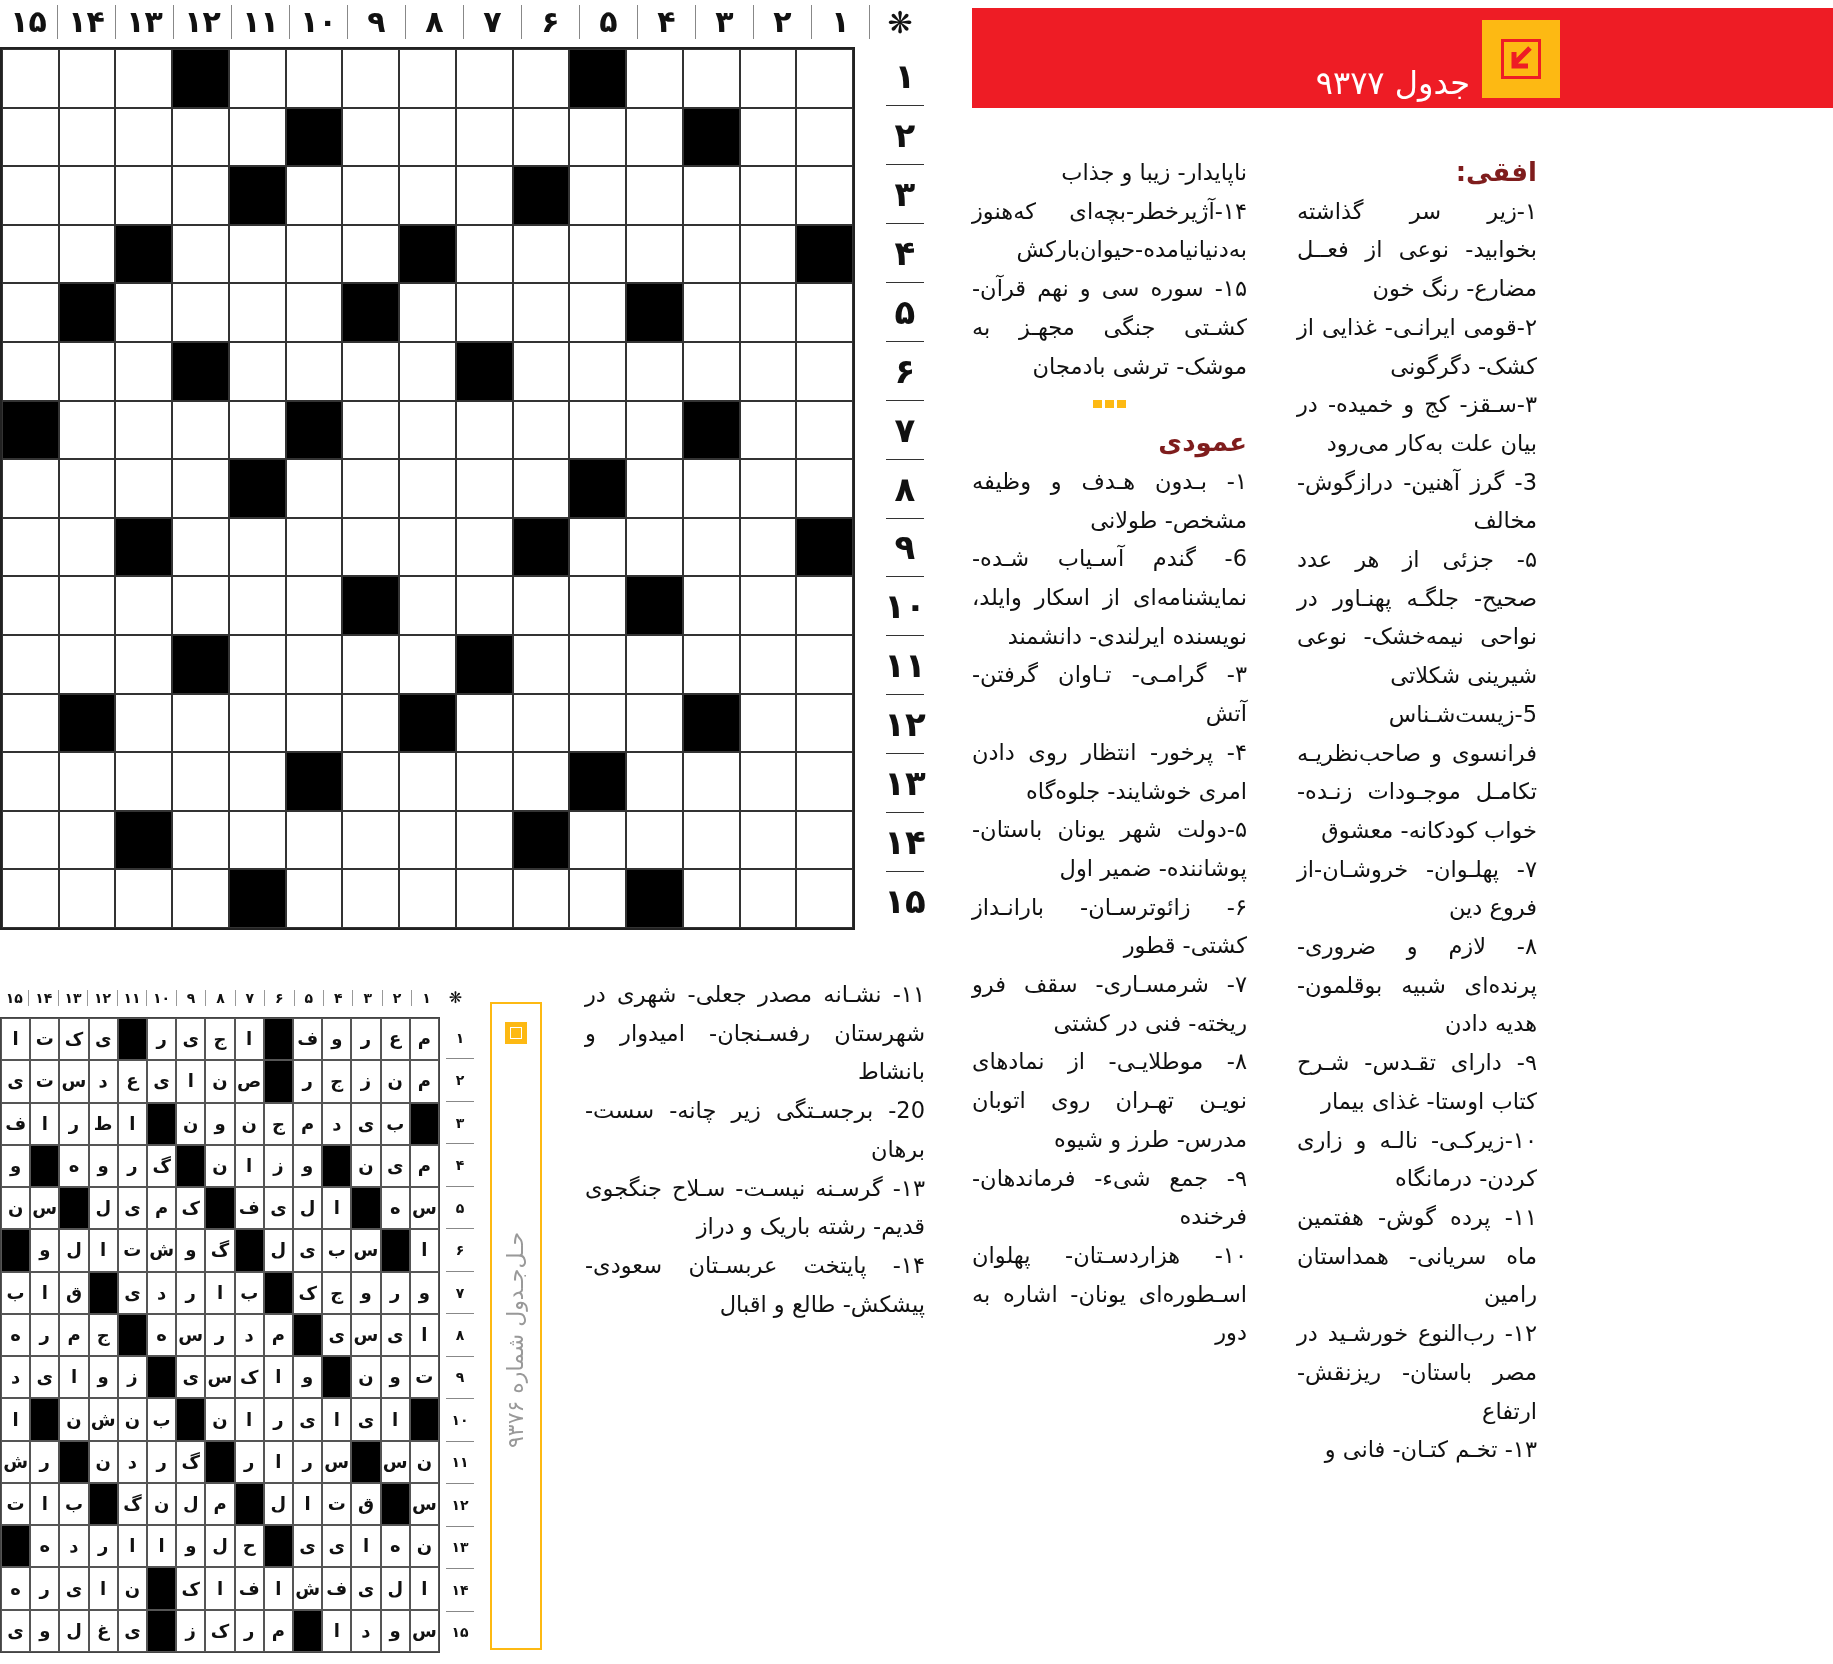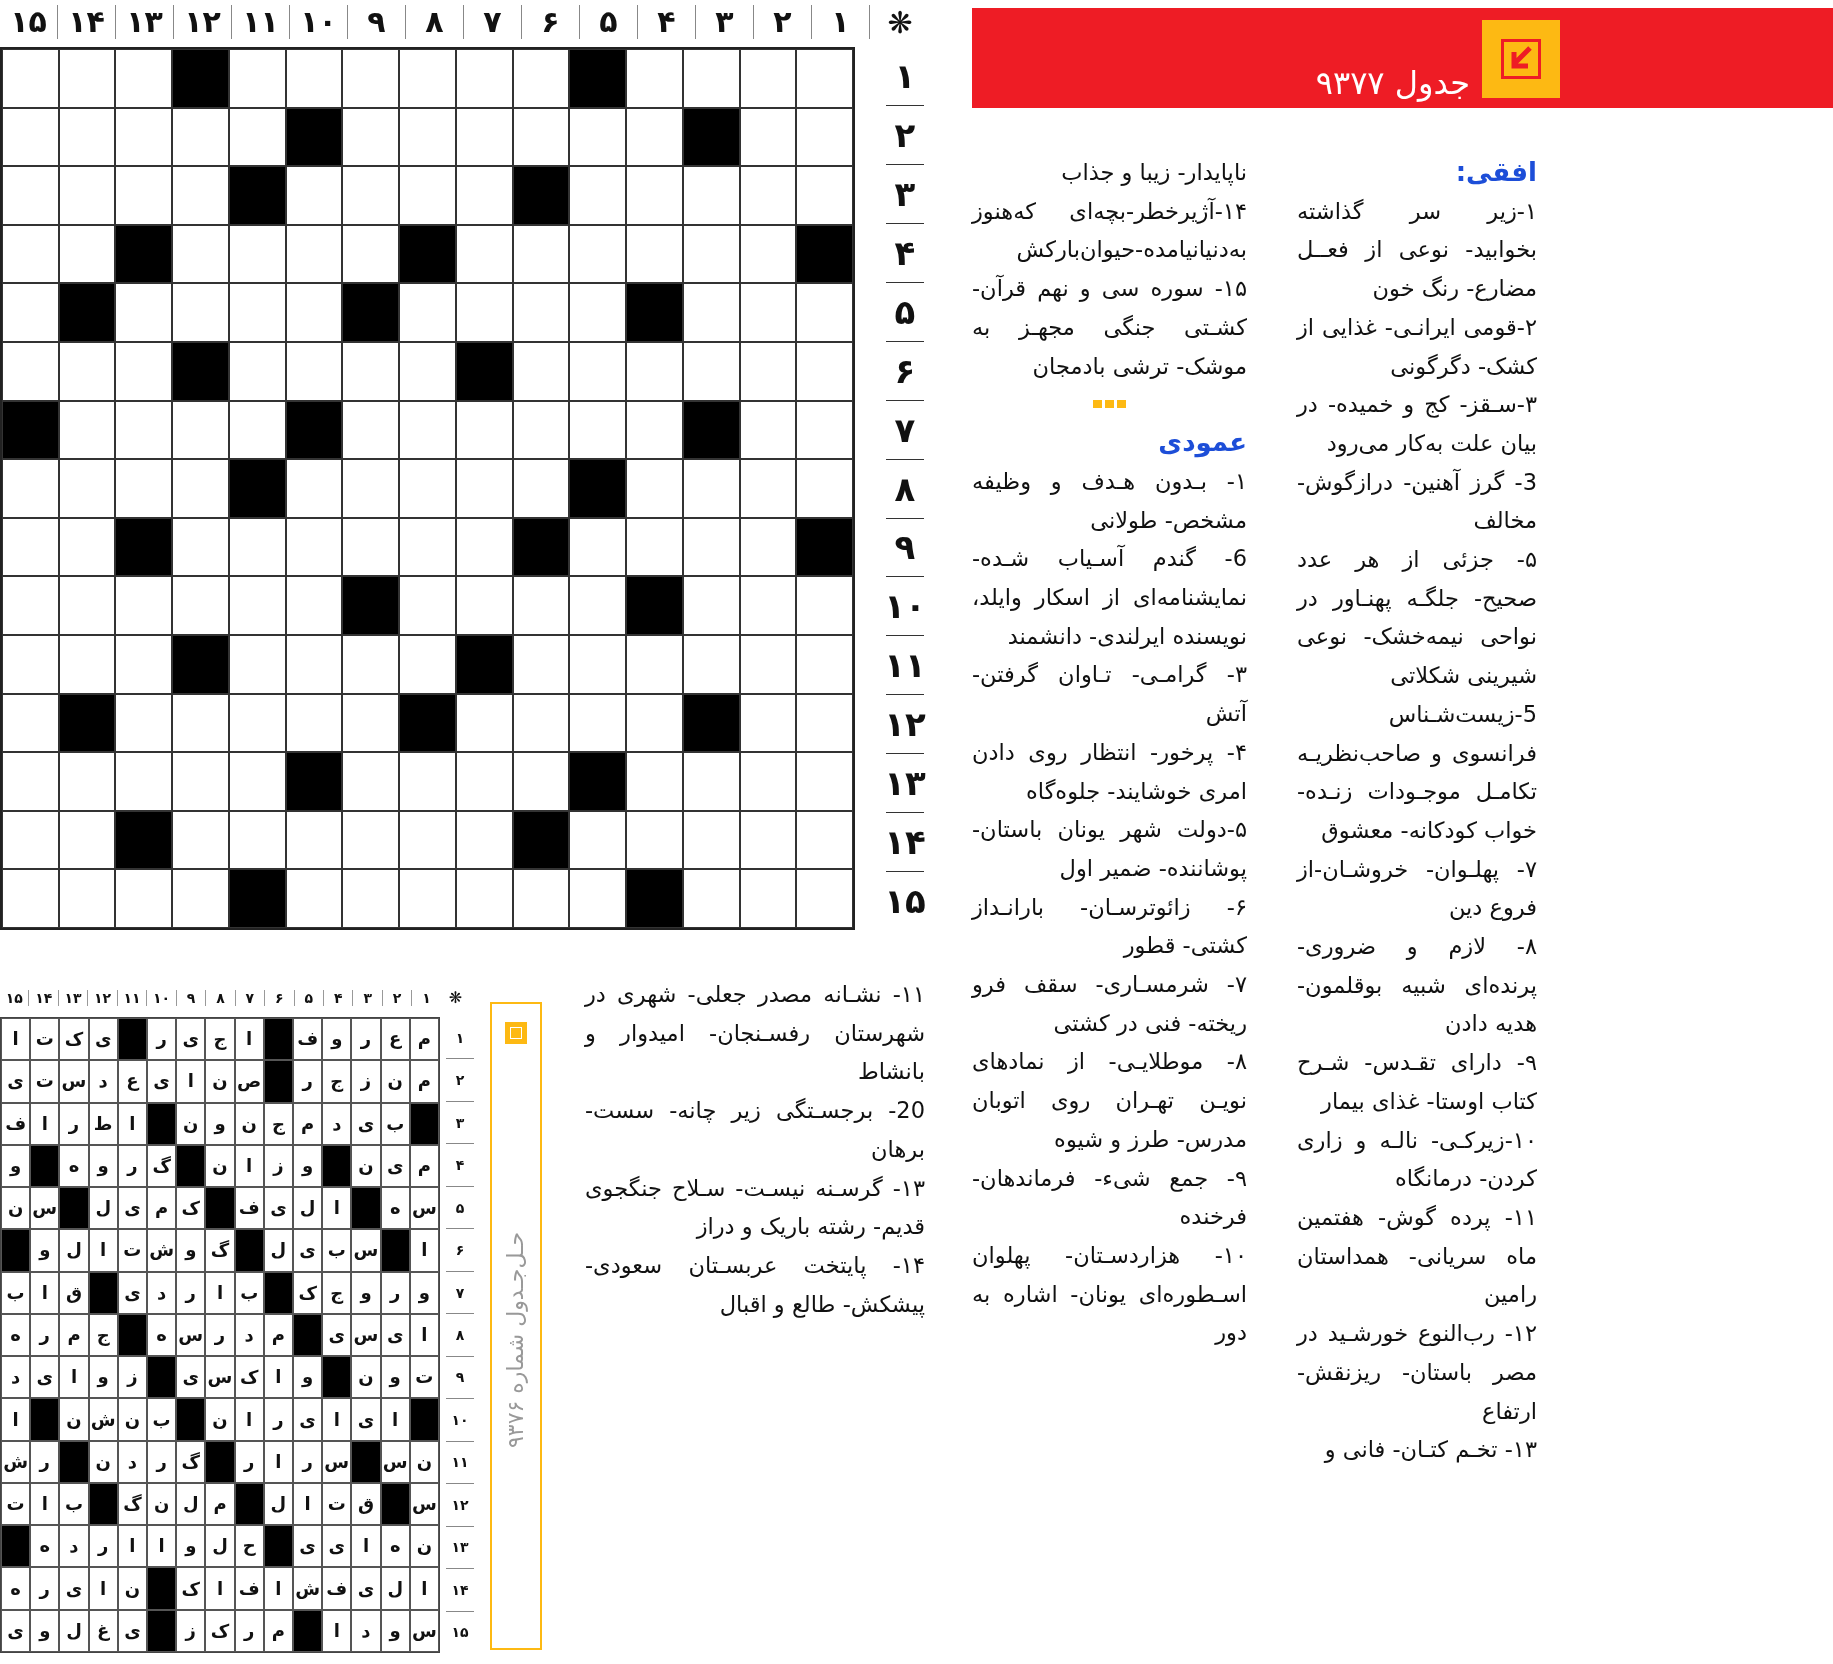--- a/index.html
+++ b/index.html
@@ -19,21 +19,21 @@
   
   #header{left:972px;top:8px;width:861px;height:100px;background:#ee1c25;}
   #logo{left:1482px;top:20px;width:78px;height:78px;background:#fdb913;display:flex;align-items:center;justify-content:center;}
   #logo .inner{width:40px;height:40px;border:3px solid #ee1c25;box-sizing:border-box;position:relative;}
   #title{left:1290px;top:28px;width:180px;height:50px;color:#fff;font-size:32px;direction:rtl;text-align:right;font-family:"DejaVu Sans",sans-serif;margin-top:36px;}
   
   .col{direction:rtl;text-align:justify;font-size:22.5px;line-height:38.7px;}
   #colA{left:1297px;top:153px;width:240px;}
   #colB{left:972px;top:153px;width:275px;}
   #colC{left:585px;top:975px;width:340px;}
-  .sec-title{color:#1d4ed8;font-weight:bold;font-size:26px;}
+  .sec-title{color:#7f1d1d;font-weight:bold;font-size:26px;}
   .dots{text-align:center;height:38px;display:flex;justify-content:center;align-items:center;gap:3px;}
   .dots span{display:inline-block;width:9px;height:8px;background:#fdb913;}
   
   #solnums{left:0;top:985px;width:470px;height:25px;display:flex;direction:ltr;align-items:center;}
   #solnums .cn{width:29.3px;text-align:center;font-weight:bold;font-size:14px;border-right:1px solid #999;}
   #solnums .cn:nth-child(15){border-right:none;}
   #solnums .star{width:30px;text-align:center;font-size:16px;font-weight:bold;}
   #solgrid{left:0;top:1017px;width:440px;height:636px;display:grid;grid-template-columns:repeat(15,1fr);grid-template-rows:repeat(15,1fr);border:1.5px solid #444;box-sizing:border-box;direction:ltr;}
   .scell{border:1px solid #555;box-sizing:border-box;background:#fff;display:flex;align-items:center;justify-content:center;font-size:18px;font-weight:bold;line-height:1;}
   .scell.blk{background:#000;}

